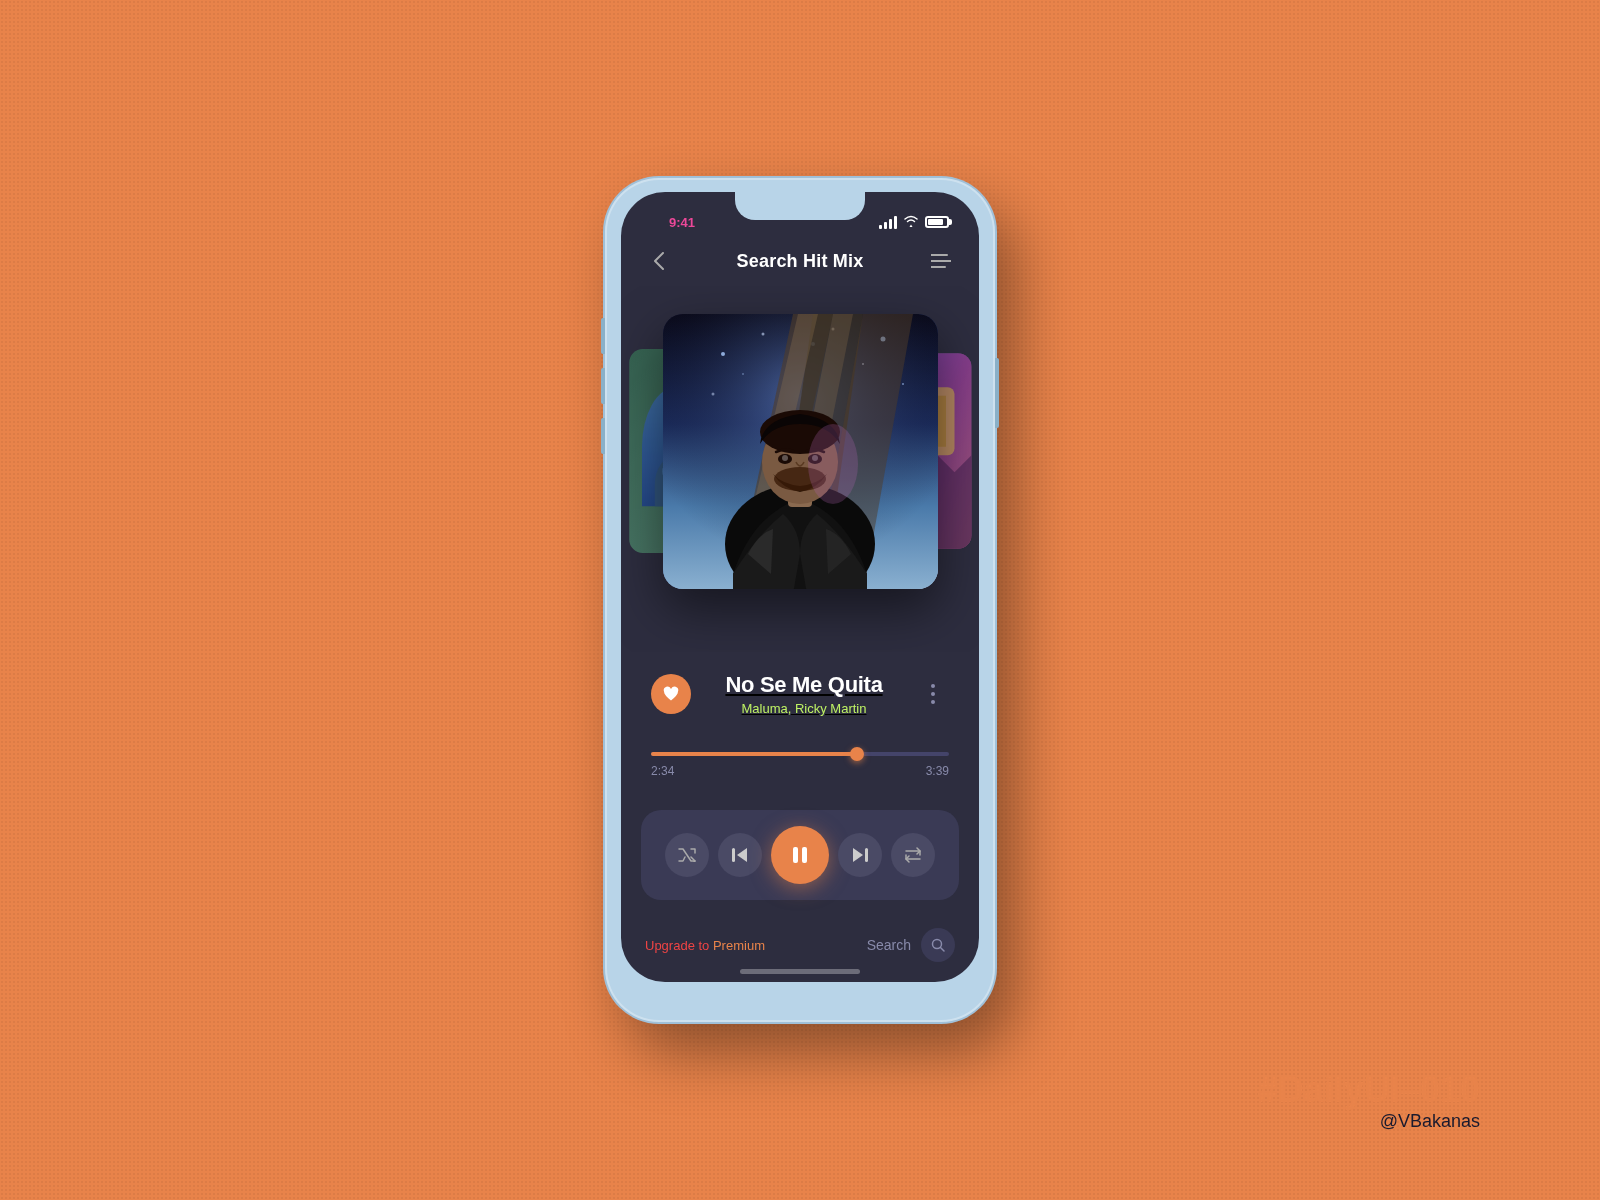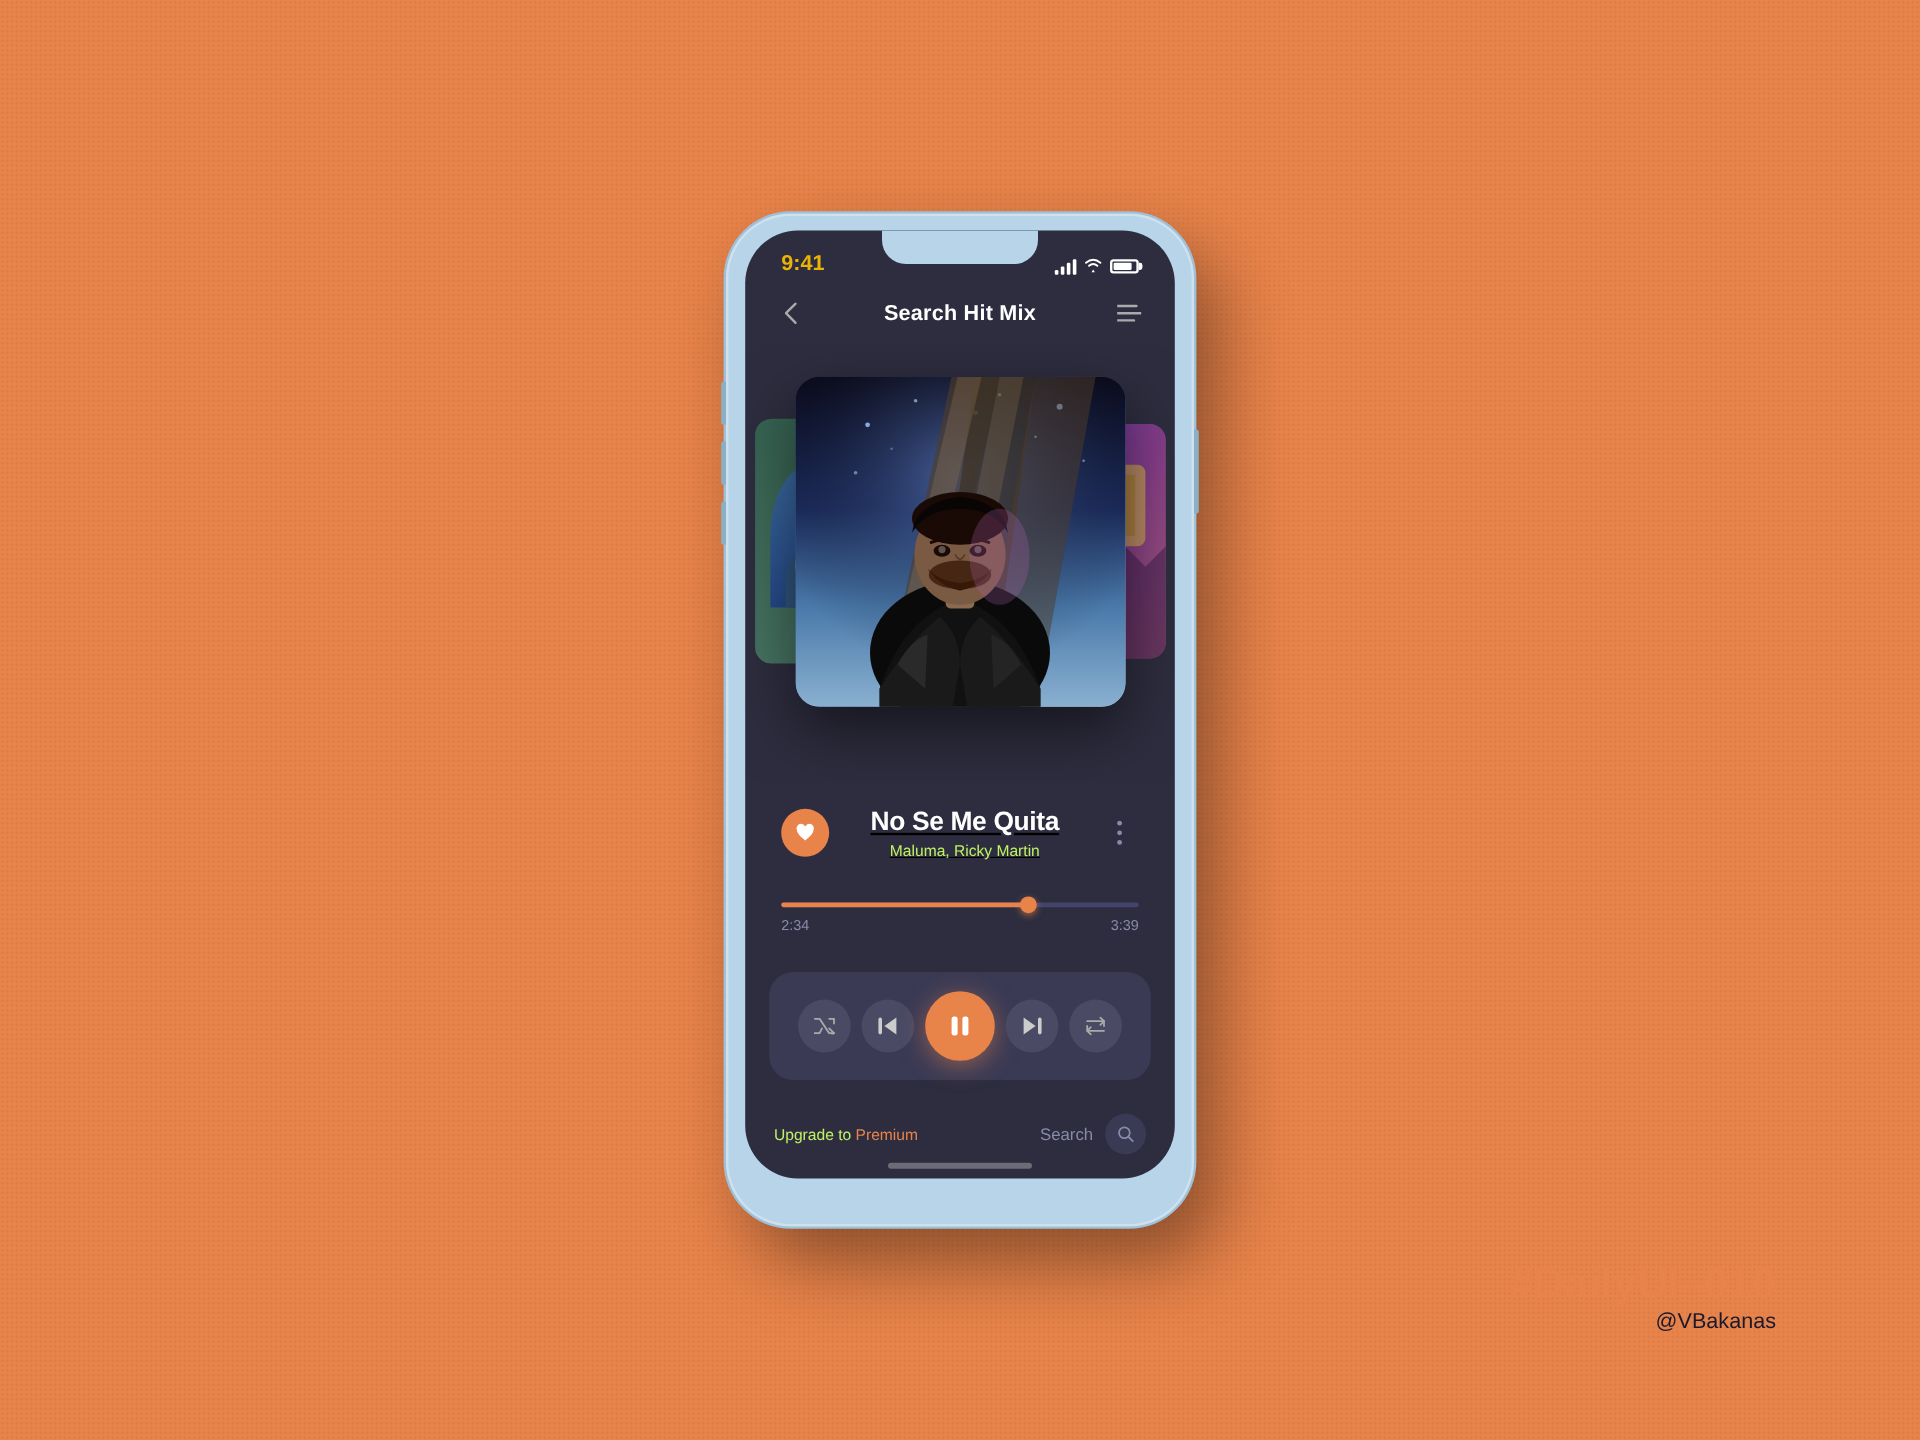--- a/index.html
+++ b/index.html
@@ -20,21 +20,21 @@
     body::before {
       content: '';
       position: absolute;
       inset: 0;
       background-image: radial-gradient(circle, rgba(0,0,0,0.05) 1px, transparent 1px);
       background-size: 4px 4px;
     }
 
     .watermark {
       position: absolute;
-      bottom: 88px;
+      bottom: 68px;
       right: 120px;
       text-align: right;
     }
 
     .watermark-dailyui {
       font-size: 36px;
       font-weight: 800;
       color: #1a1a2e;
     }
 
@@ -118,23 +118,24 @@
       top: 0;
       left: 50%;
       transform: translateX(-50%);
       width: 130px;
       height: 28px;
       background: #B8D4E8;
       border-radius: 0 0 20px 20px;
     }
 
     .status-time {
-      font-size: 18px;
+      font-size: 13px;
       font-weight: 600;
-      color: #eab308;
+      color: #ec4899;
+      margin-left: 18px;
     }
 
     .status-icons {
       display: flex;
       align-items: center;
       gap: 6px;
     }
 
     .signal-bars {
       display: flex;
@@ -446,21 +447,21 @@
       justify-content: space-between;
       flex-shrink: 0;
     }
 
     .upgrade-text {
       font-size: 13px;
       color: #888aaa;
     }
 
     .upgrade-text span {
-      color: #bef264;
+      color: #ef4444;
     }
 
     .search-area {
       display: flex;
       align-items: center;
       gap: 10px;
     }
 
     .search-label {
       font-size: 14px;

